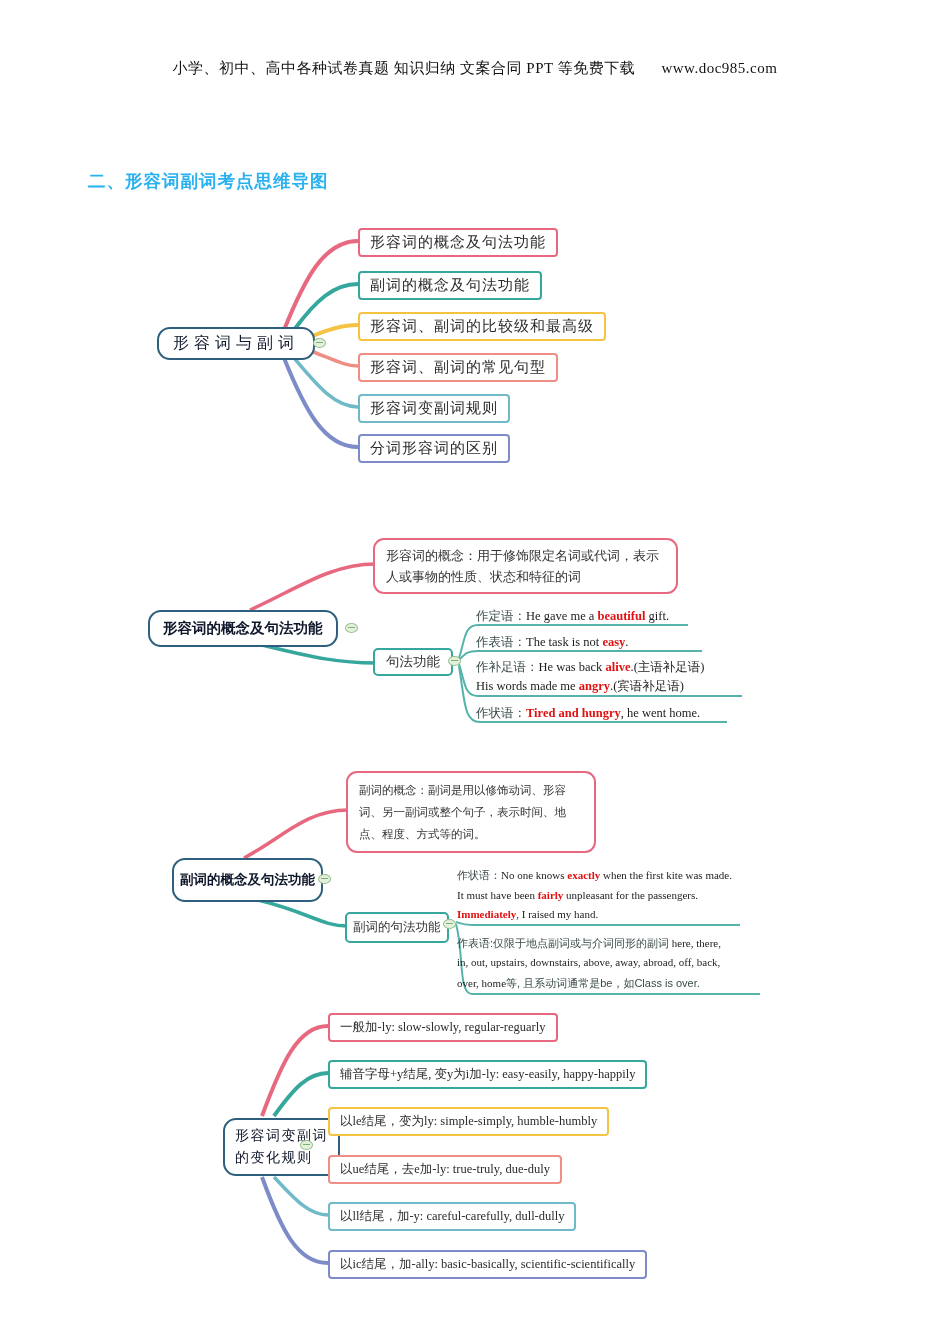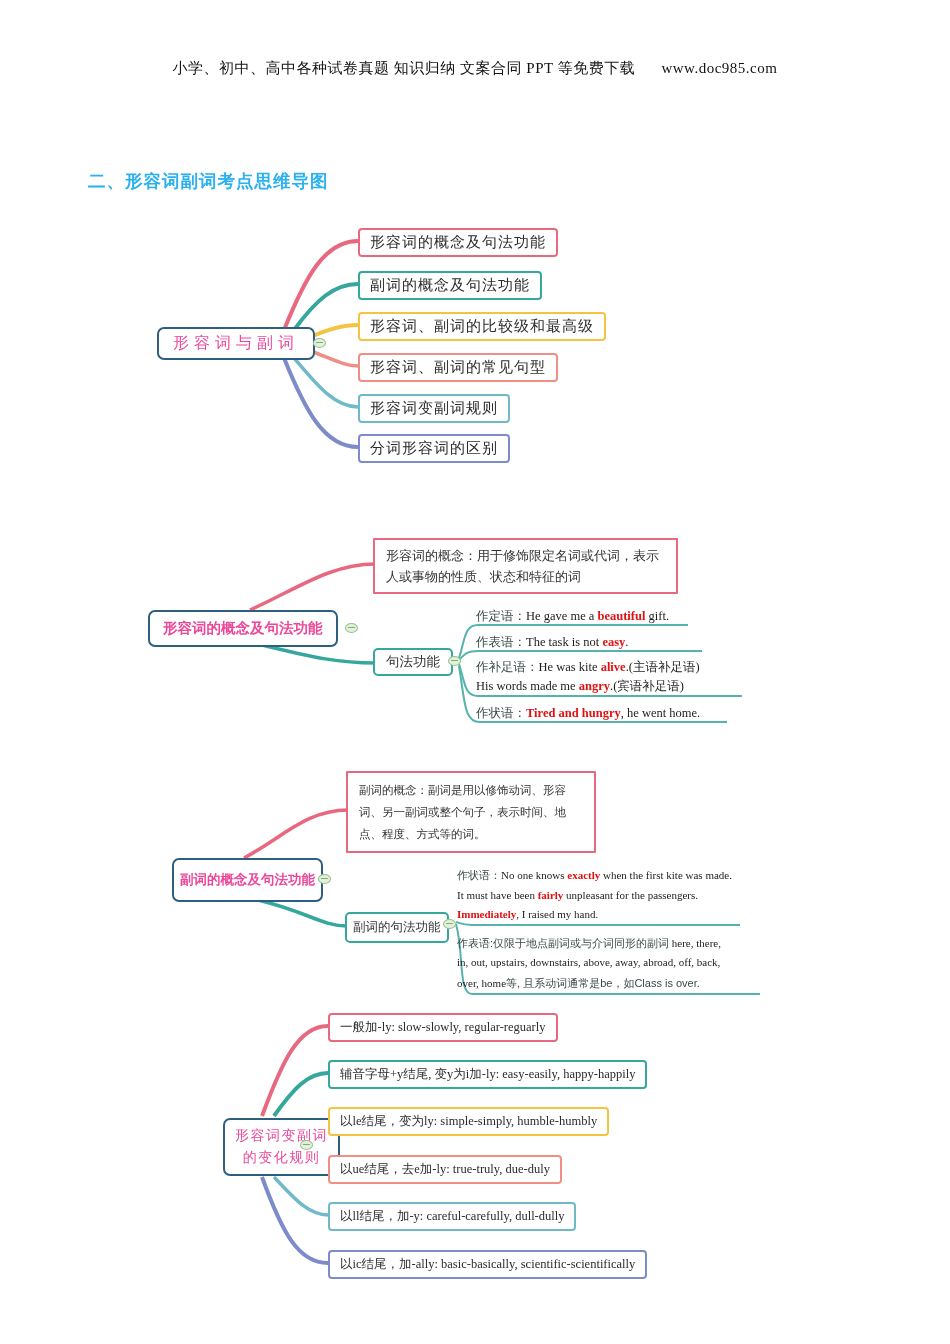--- a/index.html
+++ b/index.html
@@ -5,34 +5,34 @@
   html,body{margin:0;padding:0;}
   body{width:950px;height:1344px;position:relative;background:#ffffff;overflow:hidden;
        font-family:"Liberation Sans",sans-serif;}
   .hdr{position:absolute;top:52px;left:0;width:950px;text-align:center;
        font:15px "Liberation Serif",serif;color:#121212;letter-spacing:0.5px;margin-top:7px;}
   .hdr .url{margin-left:22px;}
   .sec-title{position:absolute;left:88px;top:169px;margin:0;
        font:bold 17.5px "Liberation Sans",sans-serif;color:#29b1f0;letter-spacing:1px;}
   svg.links{position:absolute;left:0;top:0;z-index:1;}
   .node{position:absolute;background:#fff;white-space:nowrap;z-index:2;box-sizing:border-box;}
-  .root{border:2.5px solid #2e5f7e;border-radius:7px;color:#ec4899;text-align:center;}
+  .root{border:2.5px solid #2e5f7e;border-radius:13px;color:#0f172a;}
   .leaf{border:2px solid;border-radius:4px;color:#2b2b2b;}
   .r1{left:157px;top:327px;padding:4px 14px;font:16px "Liberation Serif",serif;letter-spacing:5px;}
   .r2{left:148px;top:610px;padding:7px 13px;font:bold 14.5px "Liberation Sans",sans-serif;}
   .r3{left:172px;top:858px;padding:11px 6px;font:bold 13.5px "Liberation Sans",sans-serif;}
   .r4{left:187px;top:1118px;padding:5px 10px;font:14px "Liberation Serif",serif;
       letter-spacing:1.5px;line-height:22px;margin-left:36px;}
   .m1{left:358px;padding:3px 10px;font:15px "Liberation Sans",sans-serif;letter-spacing:1px;}
   .m4{left:328px;padding:4px 10px;font:12.5px "Liberation Serif",serif;}
   .fn2{left:373px;top:648px;padding:3px 11px;font:13.5px "Liberation Sans",sans-serif;
        border:2px solid #35a79c;border-radius:5px;color:#333;}
   .fn3{left:345px;top:912px;padding:5px 6px;font:12.5px "Liberation Sans",sans-serif;
        border:2px solid #35a79c;border-radius:5px;color:#333;}
-  .concept{white-space:normal;border:2px solid #e8697f;border-radius:1px;color:#333;
+  .concept{white-space:normal;border:2px solid #e8697f;border-radius:11px;color:#333;
        font-family:"Liberation Sans",sans-serif;}
   .c2{left:373px;top:538px;width:305px;padding:5px 11px;font-size:13px;line-height:21px;}
   .c3{left:346px;top:771px;width:250px;padding:6px 11px;font-size:11.5px;line-height:22px;}
   .bd-pink{border-color:#e8697f;}  .bd-teal{border-color:#35a79c;}
   .bd-yellow{border-color:#f5c342;}.bd-salmon{border-color:#ef8e85;}
   .bd-cyan{border-color:#6fb9c8;}  .bd-purple{border-color:#7d8cc9;text-align:right;}
   .rich{position:absolute;font:12.5px "Liberation Serif",serif;color:#1c1c1c;
         white-space:nowrap;z-index:2;}
   .sm{font-size:11px;}
   .seg-zh{font-family:"Liberation Sans",sans-serif;color:#3a4a4a;}
@@ -91,21 +91,21 @@
 <div class="node leaf m1 bd-cyan" style="top:394px">形容词变副词规则</div>
 <div class="node leaf m1 bd-purple" style="top:434px">分词形容词的区别</div>
 
 <div class="node concept c2">形容词的概念：用于修饰限定名词或代词，表示人或事物的性质、状态和特征的词</div>
 <div class="node root r2">形容词的概念及句法功能</div>
 <div class="badge" style="left:345px;top:623px"></div>
 <div class="node fn2">句法功能</div>
 <div class="badge" style="left:448px;top:656px"></div>
 <div class="rich" style="left:476px;top:608px"><span class="seg-zh">作定语：</span><span>He gave me a </span><span class="seg-r">beautiful</span><span> gift.</span></div>
 <div class="rich" style="left:476px;top:634px"><span class="seg-zh">作表语：</span><span>The task is not </span><span class="seg-r">easy</span><span>.</span></div>
-<div class="rich" style="left:476px;top:659px"><span class="seg-zh">作补足语：</span><span>He was kite </span><span class="seg-r">alive</span><span>.(主语补足语)</span></div>
+<div class="rich" style="left:476px;top:659px"><span class="seg-zh">作补足语：</span><span>He was back </span><span class="seg-r">alive</span><span>.(主语补足语)</span></div>
 <div class="rich" style="left:476px;top:678px"><span>His words made me </span><span class="seg-r">angry</span><span>.(宾语补足语)</span></div>
 <div class="rich" style="left:476px;top:705px"><span class="seg-zh">作状语：</span><span class="seg-r">Tired and hungry</span><span>, he went home.</span></div>
 
 <div class="node concept c3">副词的概念：副词是用以修饰动词、形容词、另一副词或整个句子，表示时间、地点、程度、方式等的词。</div>
 <div class="node root r3">副词的概念及句法功能</div>
 <div class="badge" style="left:318px;top:874px"></div>
 <div class="node fn3">副词的句法功能</div>
 <div class="badge" style="left:443px;top:919px"></div>
 <div class="rich sm" style="left:457px;top:868px"><span class="seg-zh">作状语：</span><span>No one knows </span><span class="seg-r">exactly</span><span> when the first kite was made.</span></div>
 <div class="rich sm" style="left:457px;top:889px"><span>It must have been </span><span class="seg-r">fairly</span><span> unpleasant for the passengers.</span></div>

